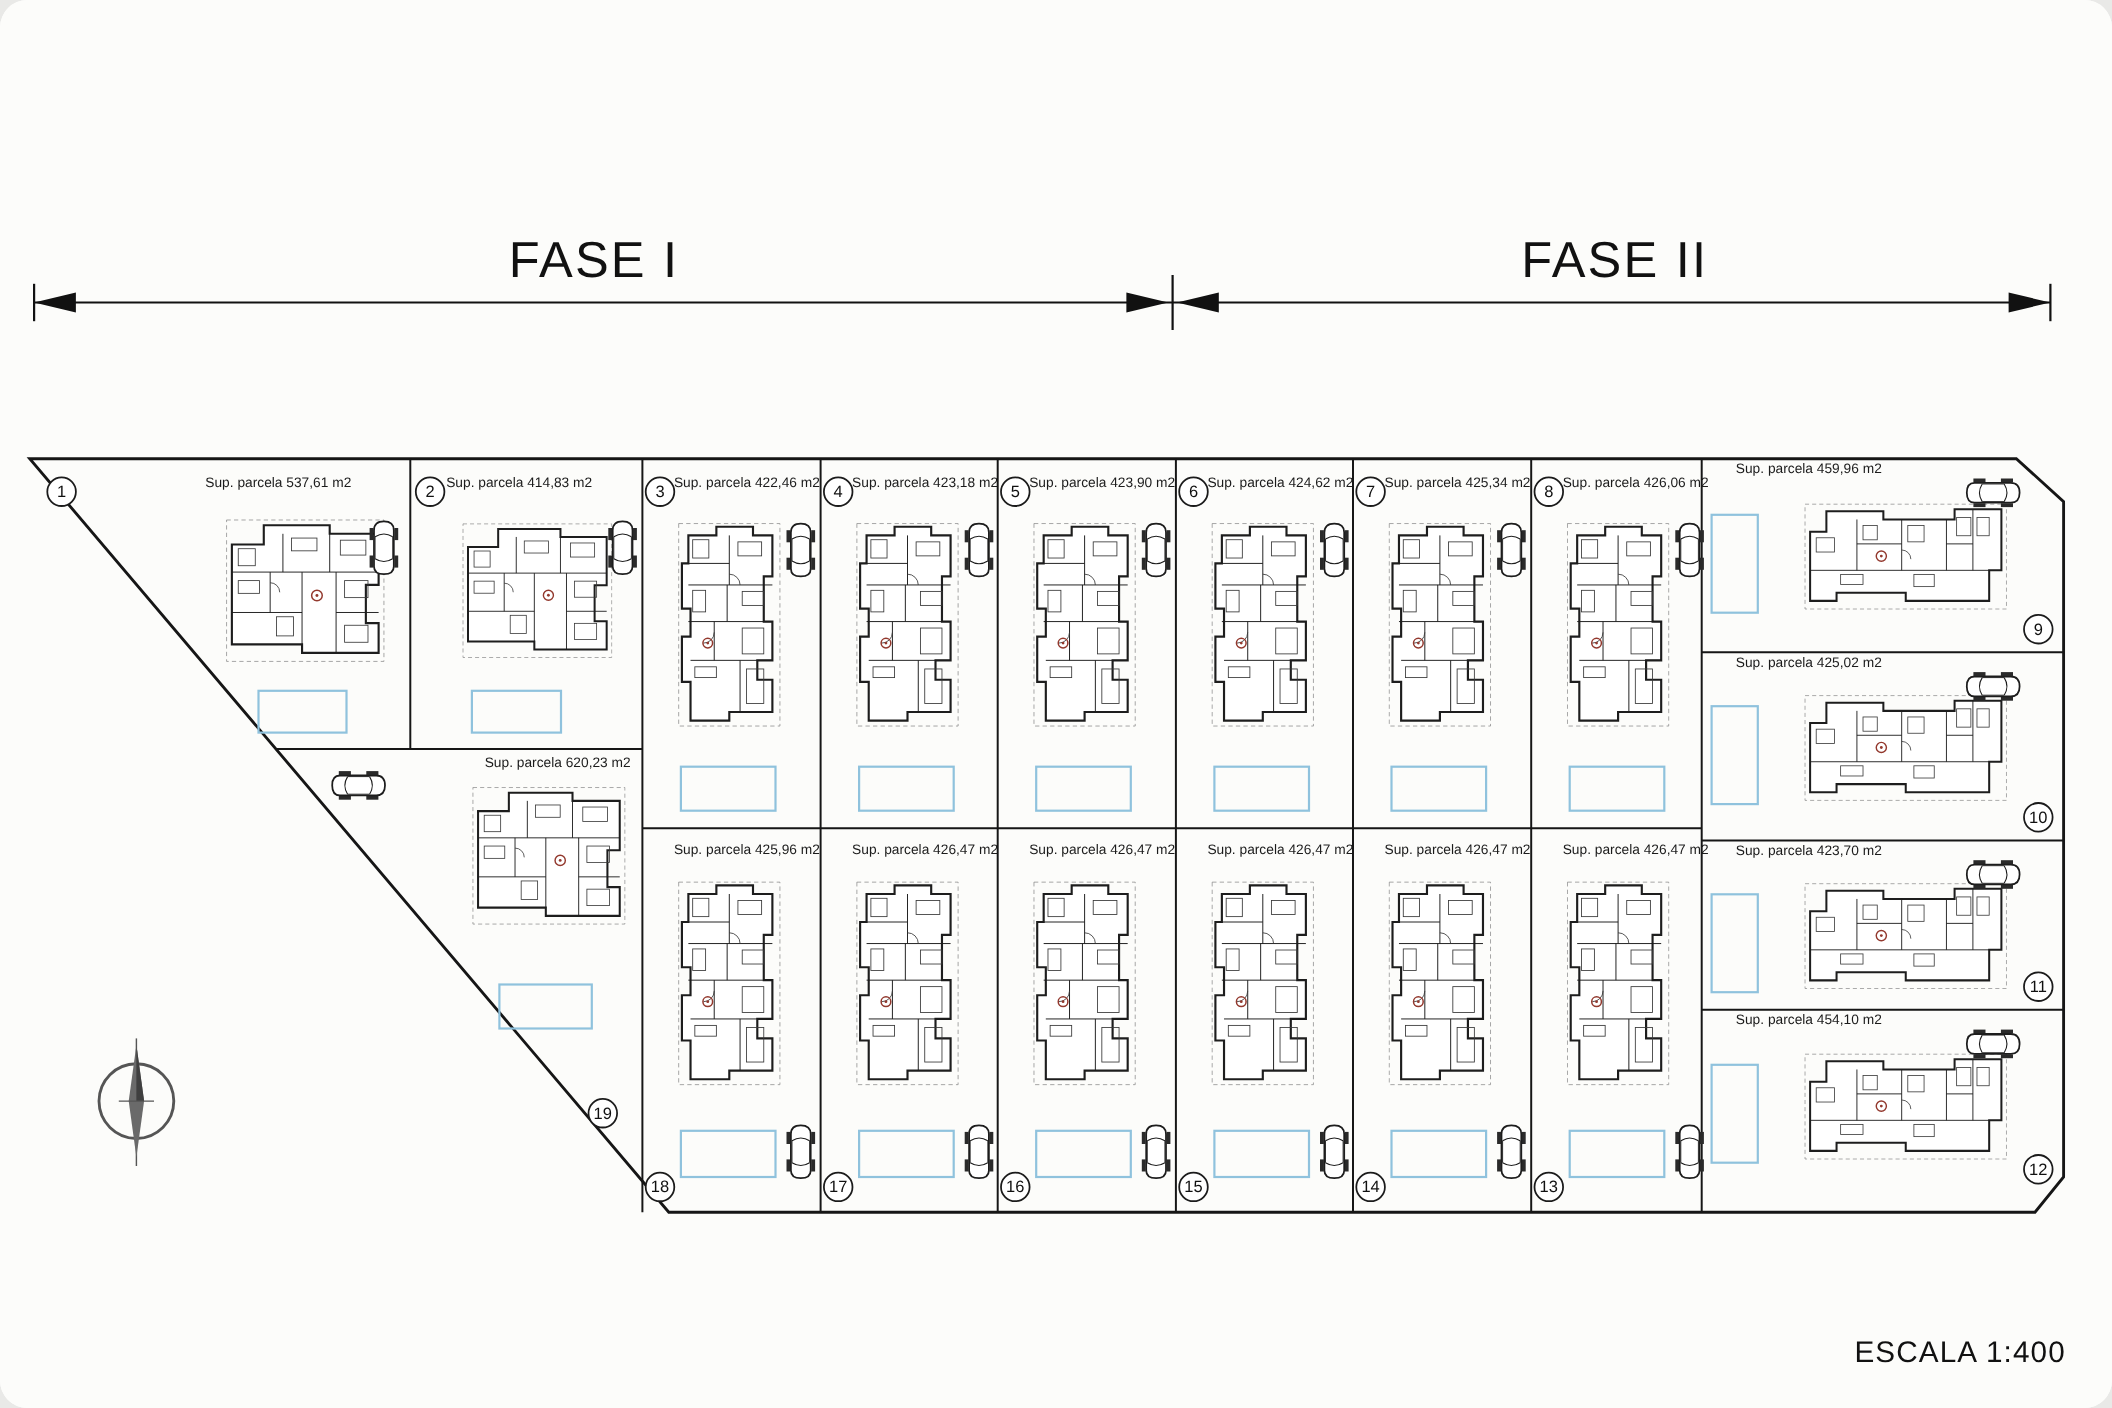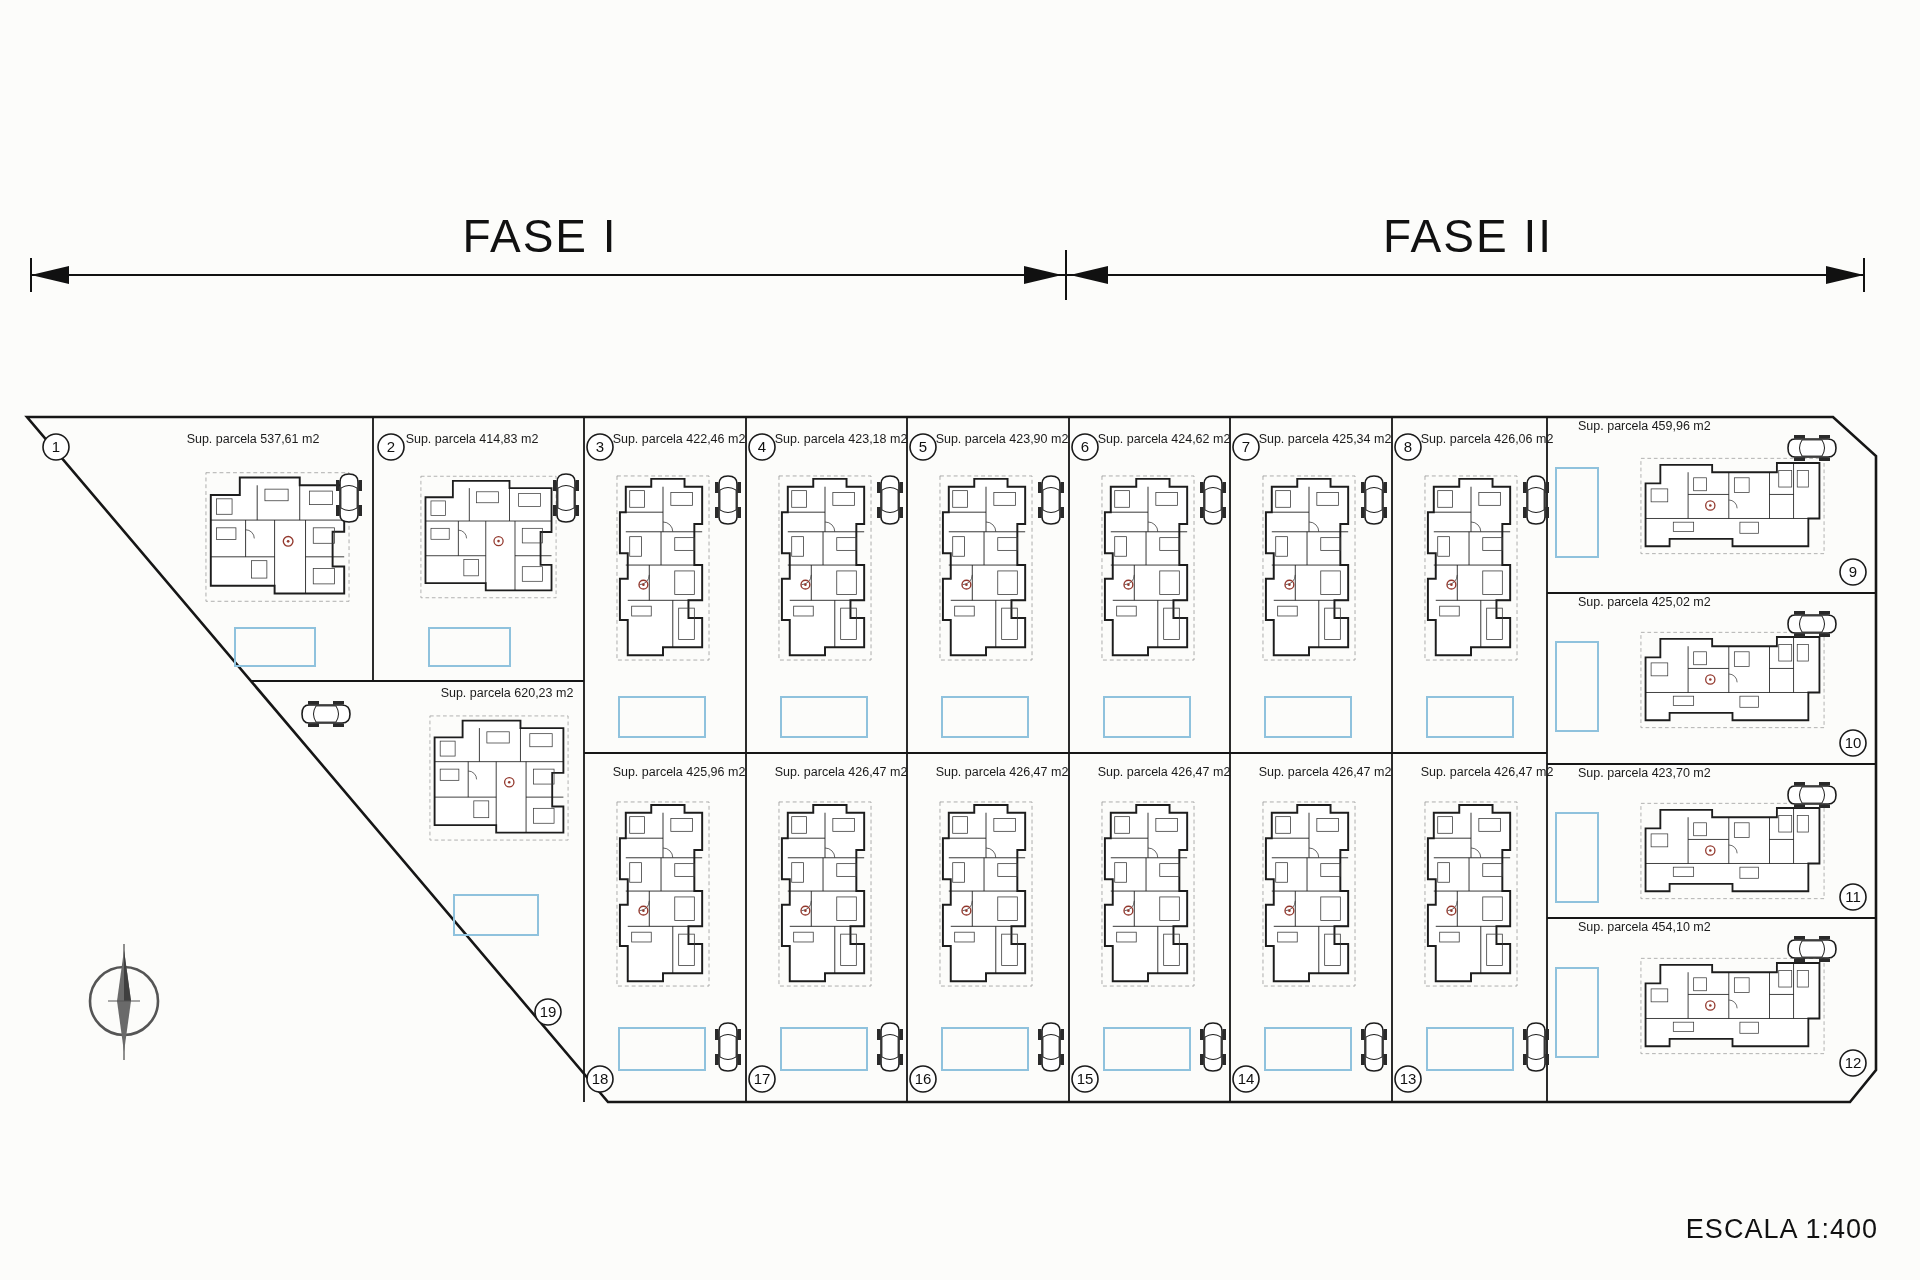--- a/index.html
+++ b/index.html
@@ -1,16 +1,16 @@
 <!DOCTYPE html>
 <html><head>
 <meta charset="utf-8">
 <style>
   html,body { margin:0; padding:0; background:#e9e9e7; }
-  #canvas-wrap { width:1920px; height:1280px; position:relative; background:#fcfcfa; overflow:hidden; }
+  #canvas-wrap { width:1920px; height:1280px; position:relative; background:#fcfcfa; overflow:hidden;border-radius:25px; }
   svg { display:block; }
   text { font-family:"Liberation Sans", sans-serif; }
   .phase-label { font-size:46px; fill:#111; letter-spacing:2px; }
   .area-label  { font-size:12.5px; fill:#1b1b1b; }
   .badge       { fill:#ffffff; stroke:#1b1b1b; stroke-width:1.6; }
   .badge-num   { font-size:15px; fill:#111; }
   .pool        { fill:none; stroke:#8fc2dd; stroke-width:2; }
   .boundary    { fill:none; stroke:#161616; stroke-width:2.6; }
   .divider     { fill:none; stroke:#161616; stroke-width:1.8; }
   .dimline     { stroke:#111; stroke-width:2; }

